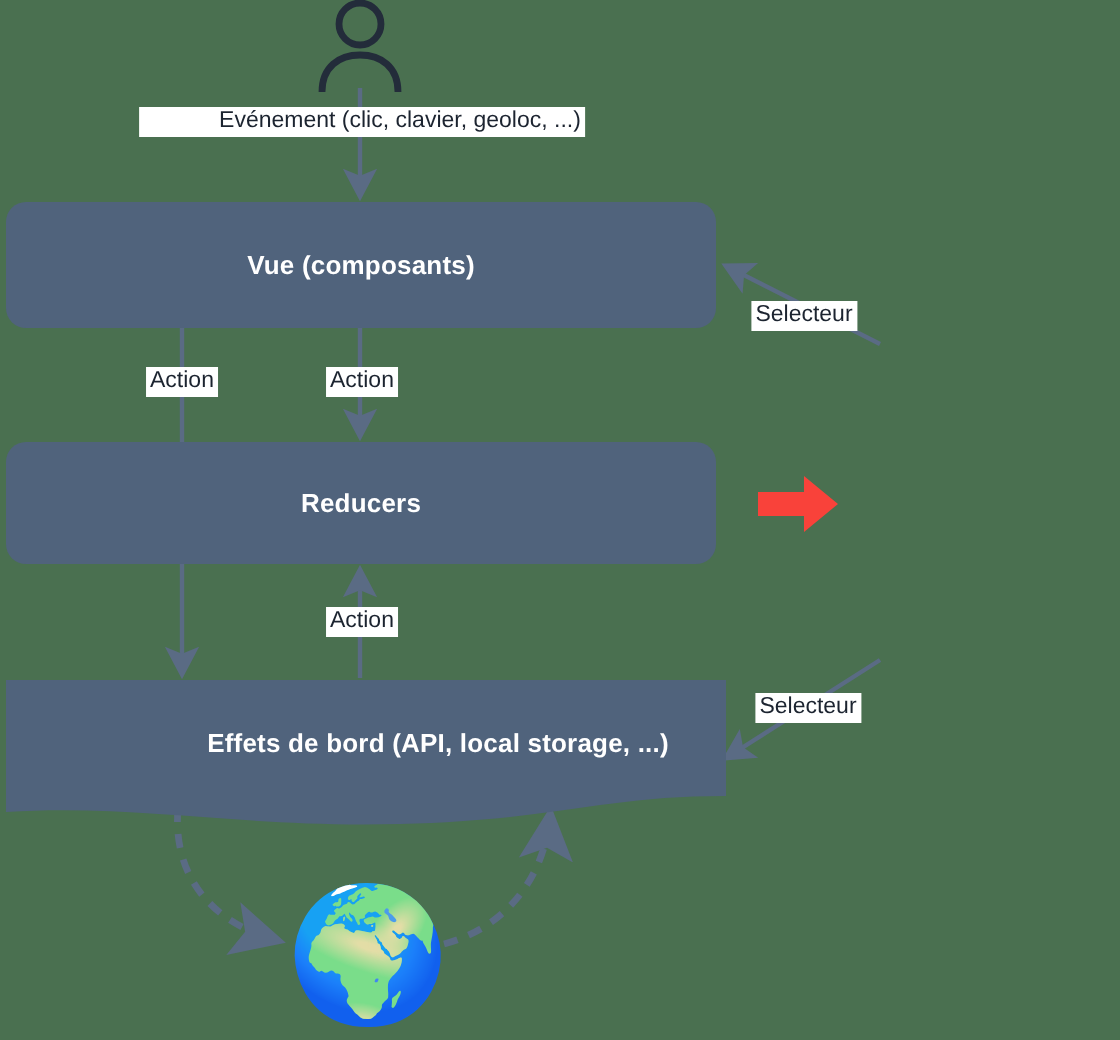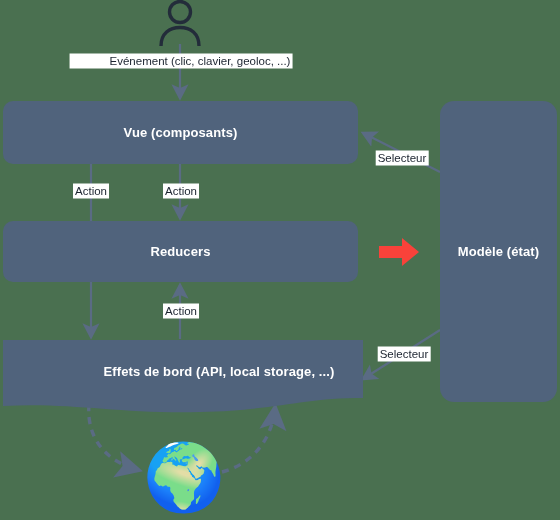--- a/index.html
+++ b/index.html
@@ -111,23 +111,20 @@
   </div>
 
   <div class="node-box" style="left:3px; top:221px; width:355px; height:61px;">
     <span class="node-label">Reducers</span>
   </div>
 
   <div style="position:absolute; left:3px; top:340px; width:432px; height:62px; display:flex; align-items:center; justify-content:center;">
     <span class="node-label">Effets de bord (API, local storage, ...)</span>
   </div>
 
-  <div class="node-box" style="left:440px; top:101px; width:117px; height:301px; border-radius:14px;">
-    <span class="node-label">Modèle (état)</span>
-  </div>
 
   <svg style="position:absolute; left:378px; top:236px; width:42px; height:32px;" viewBox="0 0 42 32" xmlns="http://www.w3.org/2000/svg">
     <path d="M1,10 L24,10 L24,2 L41,16 L24,30 L24,22 L1,22 Z" fill="#f9423a"></path>
   </svg>
 
   <div id="globe-icon">🌍</div>
 
   <div class="edge-label" style="left:181px; top:61px;padding-left:40px;">Evénement (clic, clavier, geoloc, ...)</div>
 
   <div class="edge-label" style="left:91px; top:191px;">Action</div>

